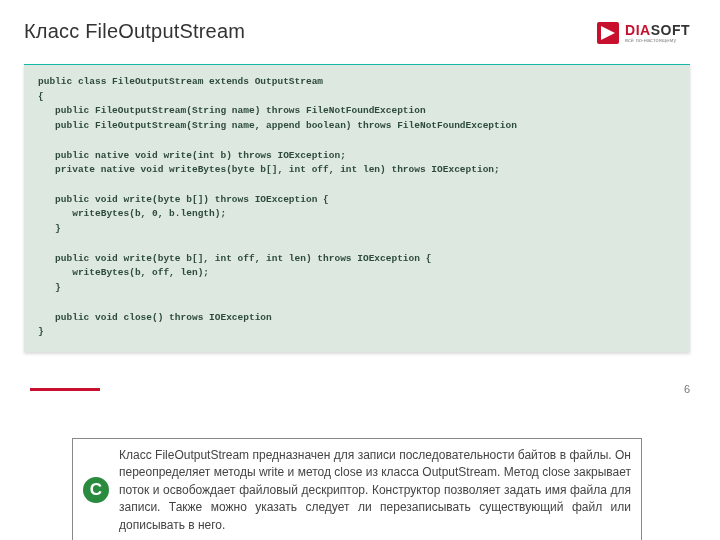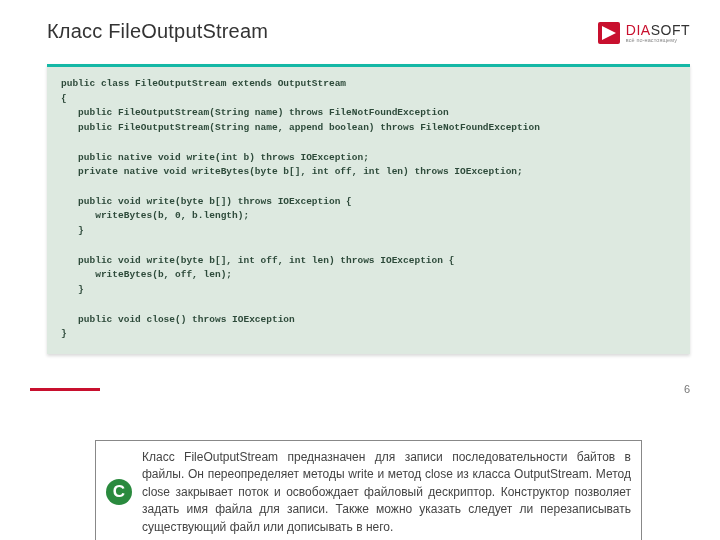--- a/index.html
+++ b/index.html
@@ -1,29 +1,29 @@
 <!DOCTYPE html>
 <html><head>
 <meta charset="utf-8">
 <style>
   * { box-sizing: border-box; margin: 0; padding: 0; }
   html, body { width: 720px; height: 540px; font-family: Arial, Helvetica, sans-serif; background: #fff; color: #333; }
-  .slide { position: relative; width: 720px; height: 403px; padding: 20px 30px 18px 47px; }
+  .slide { position: relative; width: 720px; height: 403px; padding: 20px 30px 18px 24px; }
   .header { display: flex; justify-content: space-between; align-items: flex-start; margin-bottom: 18px; }
   .title { font-size: 20px; font-weight: 400; color: #333; letter-spacing: 0.2px; }
   .logo { display: flex; align-items: center; gap: 4px; }
   .logo-mark { width: 26px; height: 26px; position: relative; }
   .logo-mark svg { width: 100%; height: 100%; }
   .logo-text { display: flex; flex-direction: column; line-height: 1; }
-  .logo-brand { font-size: 14px; font-weight: 400; letter-spacing: 0.5px; color: #333; }
+  .logo-brand { font-size: 14px; font-weight: 700; letter-spacing: 0.5px; color: #333; }
   .logo-brand .red { color: #c8102e; }
   .logo-tag { font-size: 5.5px; color: #888; margin-top: 1px; letter-spacing: 0.1px; }
   .code-block {
     background: #dde9e0;
-    border-top: 3px solid #14b8a6;
+    border-top: 1px solid #14b8a6;
     padding: 10px 14px 12px 14px;
     font-family: "Courier New", Courier, monospace;
     font-size: 9.5px;
     line-height: 1.55;
     color: #2d4a3a;
     font-weight: 700;
     box-shadow: 0 2px 3px rgba(0,0,0,0.15);
     white-space: pre;
     margin-bottom: 86px;
   }

